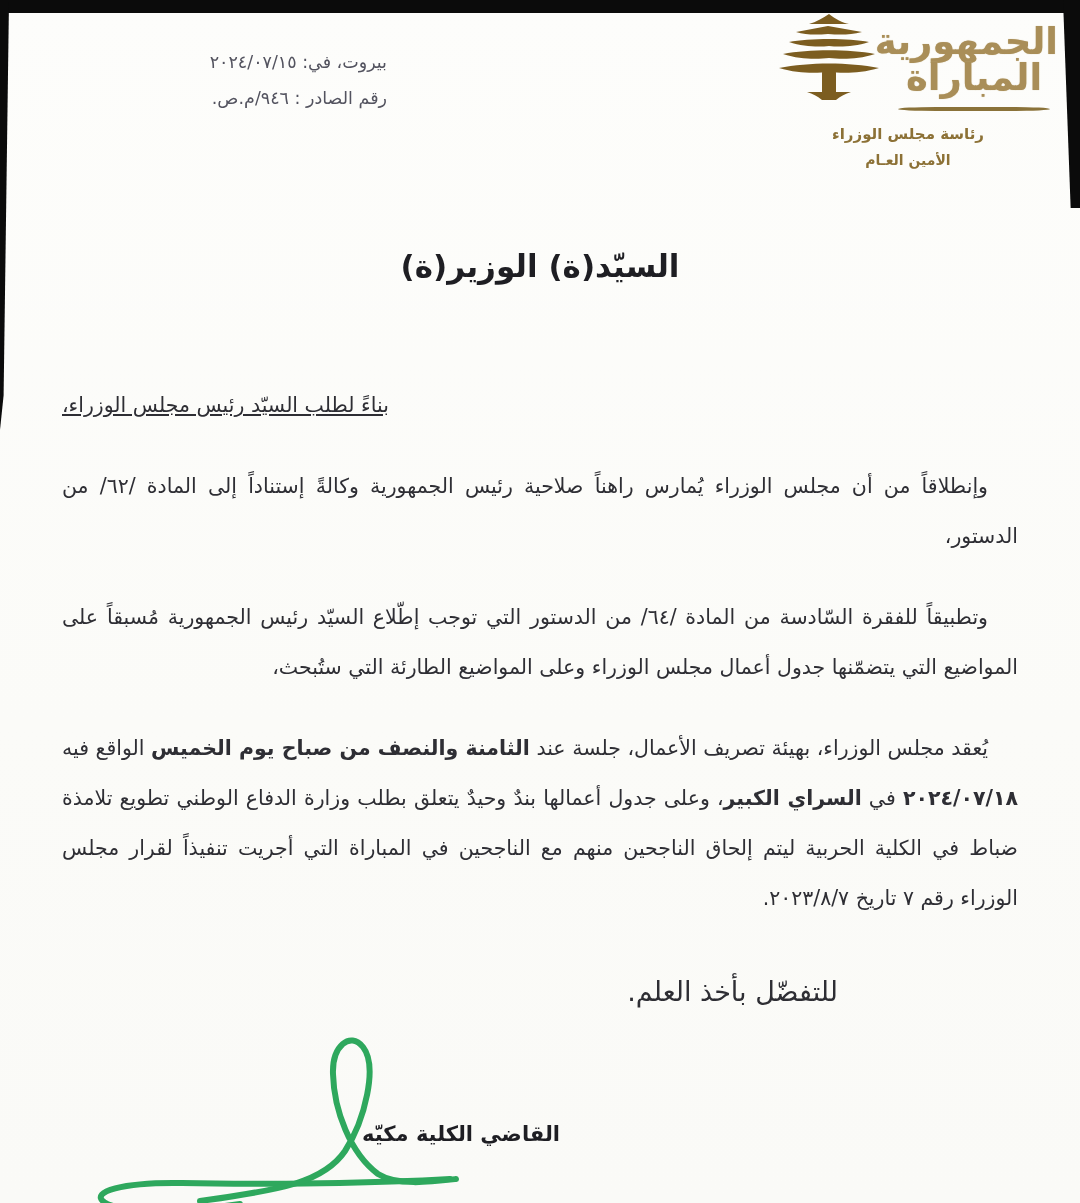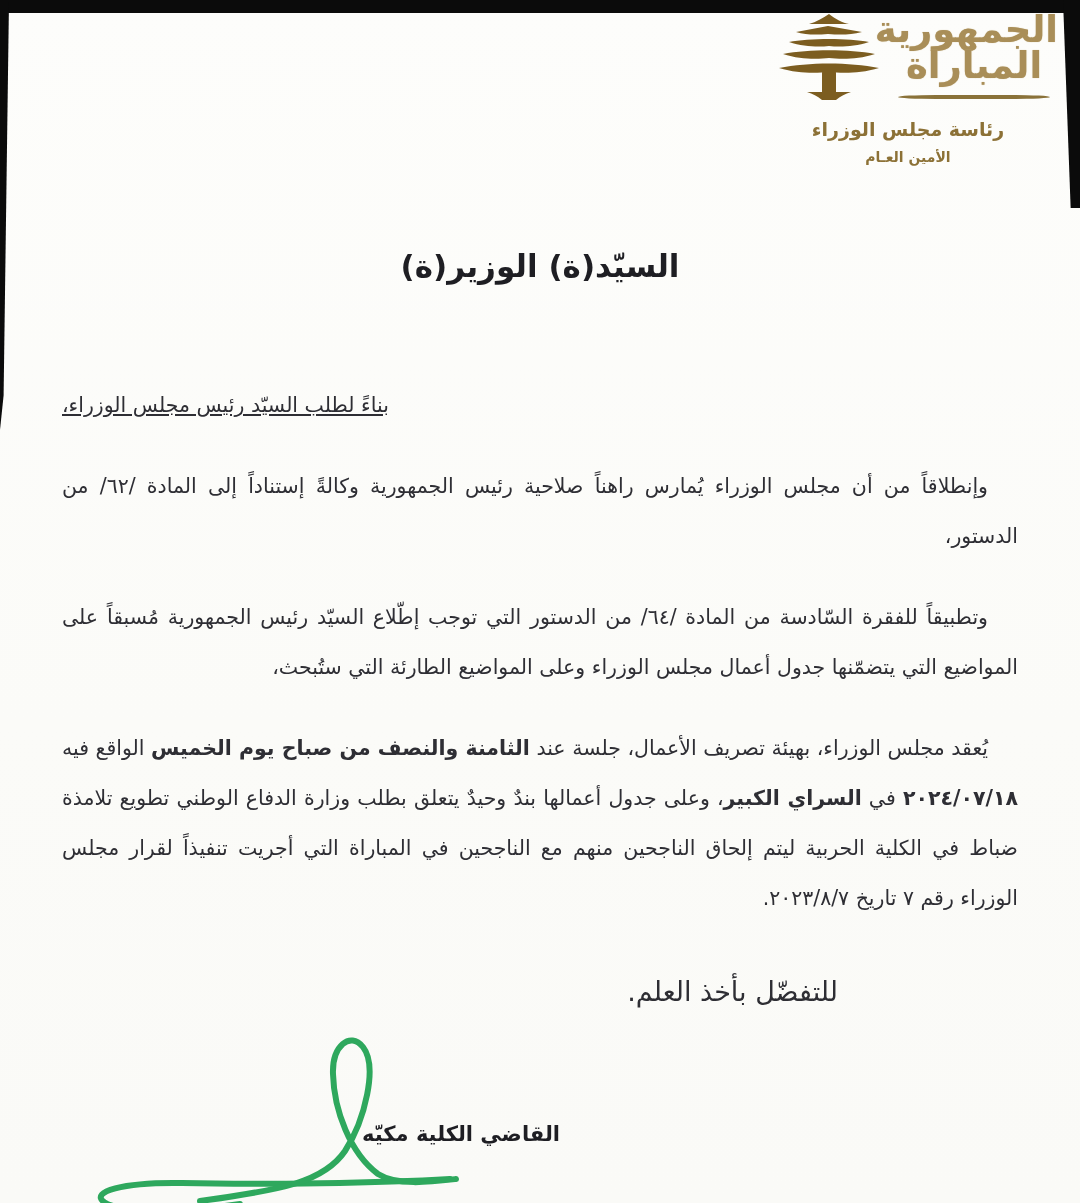--- a/index.html
+++ b/index.html
@@ -19,25 +19,25 @@
   .edge-top   { top: 0; left: 0; right: 0; height: 13px; }
   .edge-right { top: 0; right: 0; width: 17px; height: 208px;
                 clip-path: polygon(0 0, 100% 0, 100% 100%, 45% 100%); }
   .edge-left  { top: 0; left: 0; width: 9px; height: 430px;
                 clip-path: polygon(0 0, 100% 0, 40% 92%, 0 100%); }
 
   
   .logo { position: absolute; top: 8px; right: 22px; width: 300px; text-align: center; }
   .logo-row { display: flex; flex-direction: row; align-items: flex-start; justify-content: flex-start; }
   .cedar { width: 122px; height: 92px; margin-top: 4px; }
-  .calli { width: 168px; margin-top: 4px; font-weight: bold; font-size: 37px; line-height: 0.98;
+  .calli { width: 168px; margin-top: 16px; font-weight: bold; font-size: 37px; line-height: 0.98;
            color: #a98e58; letter-spacing: 1px; text-shadow: 0 0 1px #cdbd97; }
   .divider { width: 152px; height: 4px; margin: 10px auto 0 auto; border-radius: 50% / 100%;
              background: #8a7239; }
-  .org  { margin-top: 14px; font-size: 19px; color: #8c7136; font-weight: bold; }
+  .org  { margin-top: 14px; font-size: 15px; color: #8c7136; font-weight: bold; }
   .unit { margin-top: 9px;  font-size: 14px; color: #8c7136; font-weight: bold; }
 
   
   .meta { position: absolute; top: 44px; left: 112px; width: 275px; text-align: right;
           font-size: 17.5px; line-height: 36px; color: #53535f; }
 
   
   .salutation { position: absolute; top: 248px; left: 0; width: 100%; text-align: center;
                 font-size: 31px; font-weight: bold; color: #1e1e23; }
 
@@ -79,20 +79,24 @@
           <path d="M10 56 C 40 50, 80 50, 110 56 C 90 62, 72 61, 60 60 C 48 61, 30 62, 10 56 Z"></path>
           <rect x="53" y="58" width="14" height="30" rx="3"></rect>
           <path d="M53 88 C 48 84, 44 82, 38 80 L 82 80 C 76 82, 72 84, 67 88 Z"></path>
         </g>
       </svg>
     </div>
     <div class="org">رئاسة مجلس الوزراء</div>
     <div class="unit">الأمين العـام</div>
   </div>
 
+  <div class="meta">
+    <div>بيروت، في: ٢٠٢٤/٠٧/١٥</div>
+    <div>رقم الصادر : ٩٤٦/م.ص.</div>
+  </div>
 
   <div class="salutation">السيّد(ة) الوزير(ة)</div>
 
   <div class="body">
     <p class="single">بناءً لطلب السيّد رئيس مجلس الوزراء،</p>
     <p>وإنطلاقاً من أن مجلس الوزراء يُمارس راهناً صلاحية رئيس الجمهورية وكالةً إستناداً إلى المادة /٦٢/ من الدستور،</p>
     <p>وتطبيقاً للفقرة السّادسة من المادة /٦٤/ من الدستور التي توجب إطّلاع السيّد رئيس الجمهورية مُسبقاً على المواضيع التي يتضمّنها جدول أعمال مجلس الوزراء وعلى المواضيع الطارئة التي ستُبحث،</p>
     <p><span>يُعقد مجلس الوزراء، بهيئة تصريف الأعمال، جلسة عند </span><span style="font-weight: bold;">الثامنة والنصف من صباح يوم الخميس</span><span> الواقع فيه </span><span style="font-weight: bold;">٢٠٢٤/٠٧/١٨</span><span> في </span><span style="font-weight: bold;">السراي الكبير</span><span>، وعلى جدول أعمالها بندٌ وحيدٌ يتعلق بطلب وزارة الدفاع الوطني تطويع تلامذة ضباط في الكلية الحربية ليتم إلحاق الناجحين منهم مع الناجحين في المباراة التي أجريت تنفيذاً لقرار مجلس الوزراء رقم ٧ تاريخ ٢٠٢٣/٨/٧.</span></p>
   </div>
 

